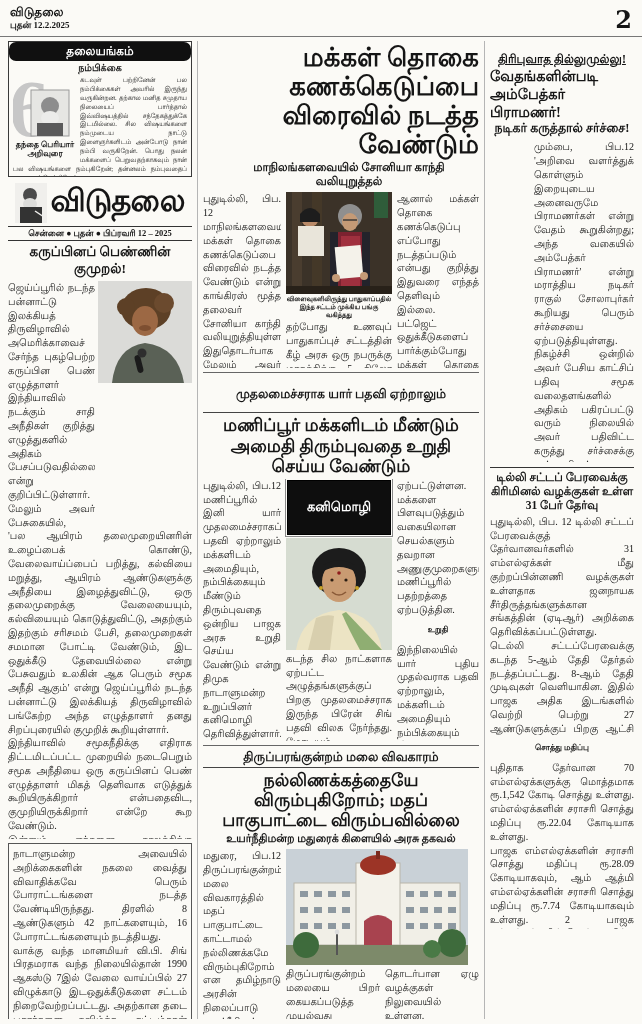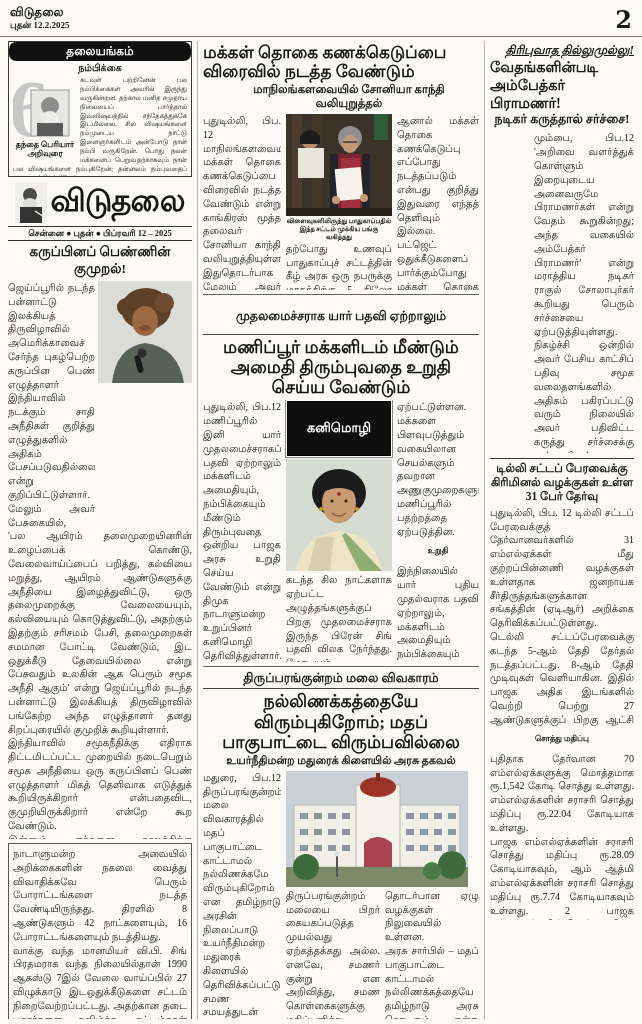--- a/index.html
+++ b/index.html
@@ -34,21 +34,21 @@
   .mast{display:flex;align-items:center;justify-content:center;gap:3px;margin-top:6px;}
   .mast-logo{font-size:31px;font-weight:bold;letter-spacing:-1px;}
   .mast-date{border-top:1px solid #333;border-bottom:1px solid #333;text-align:center;
              font-size:8.5px;font-weight:bold;padding:1px 0;margin:3px 0 3px 0;}
   
   .la-headline{font-size:13.5px;font-weight:bold;text-align:center;margin:2px 0 3px 0;}
   .la-photo{float:right;margin:0 0 2px 3px;}
   .la-body{height:558px;overflow:hidden;}
   .la-boxed{border:1px solid #555;padding:3px 4px;margin-top:4px;height:178px;overflow:hidden;}
   
-  .cz-headline{font-size:17px;font-weight:bold;text-align:left;line-height:1.12;margin:2px 0 2px 0;}
+  .cz-headline{font-size:26px;font-weight:bold;text-align:right;line-height:1.12;margin:2px 0 2px 0;}
   .cz-subhead{font-size:11.5px;font-weight:bold;text-align:center;margin:1px 0 3px 16px;}
   .cols{display:flex;gap:5px;overflow:hidden;}
   .cz-cols{height:176px;}
   .w78{width:78px;flex:none;}
   .w106{width:106px;flex:none;}
   .flexcol{flex:1;min-width:0;}
   .photo-caption{font-size:6.6px;font-weight:bold;text-align:center;line-height:1.2;margin:1px 0;}
   
   .mp-kicker{font-size:12.5px;font-weight:bold;text-align:center;border-bottom:1px solid #444;
              padding-bottom:9px;margin:14px 0 2px 0;}
@@ -58,21 +58,21 @@
             padding:18px 0;border:1px solid #000;outline:1px solid #888;outline-offset:1px;margin:1px;}
   
   .hl-kicker{font-size:12.5px;font-weight:bold;text-align:center;border-bottom:1px solid #444;
              padding-bottom:1px;margin:2px 0 2px 0;}
   .hl-headline{font-size:17.5px;font-weight:bold;text-align:center;line-height:1.15;margin:1px 0 2px 0;}
   .hl-subhead{font-size:11px;font-weight:bold;text-align:center;margin:1px 0 3px 0;}
   .hl-cols{height:256px;}
   .hl-twocols{display:flex;gap:5px;margin-top:2px;overflow:hidden;flex:1;}
   .hl-right{display:flex;flex-direction:column;flex:1;min-width:0;overflow:hidden;}
   
-  .am-k{font-size:12px;font-weight:bold;text-decoration:underline;text-align:right;margin-top:2px;font-style:italic;}
+  .am-k{font-size:12px;font-weight:bold;text-decoration:underline;text-align:center;margin-top:11px;}
   .am-h{font-size:14.5px;font-weight:bold;line-height:1.25;}
   .am-h3{font-size:12.5px;font-weight:bold;text-align:center;margin-bottom:3px;}
   .am-body{height:322px;margin-left:44px;}
   .dl-box{border-top:1px solid #333;margin-top:5px;padding-top:3px;}
   .dl-h{font-size:11.5px;font-weight:bold;text-align:center;line-height:1.2;margin-bottom:2px;}
   .dl-body{height:220px;}
   .dl-body2{height:168px;}
   svg{display:block;}
 </style>
 </head>

